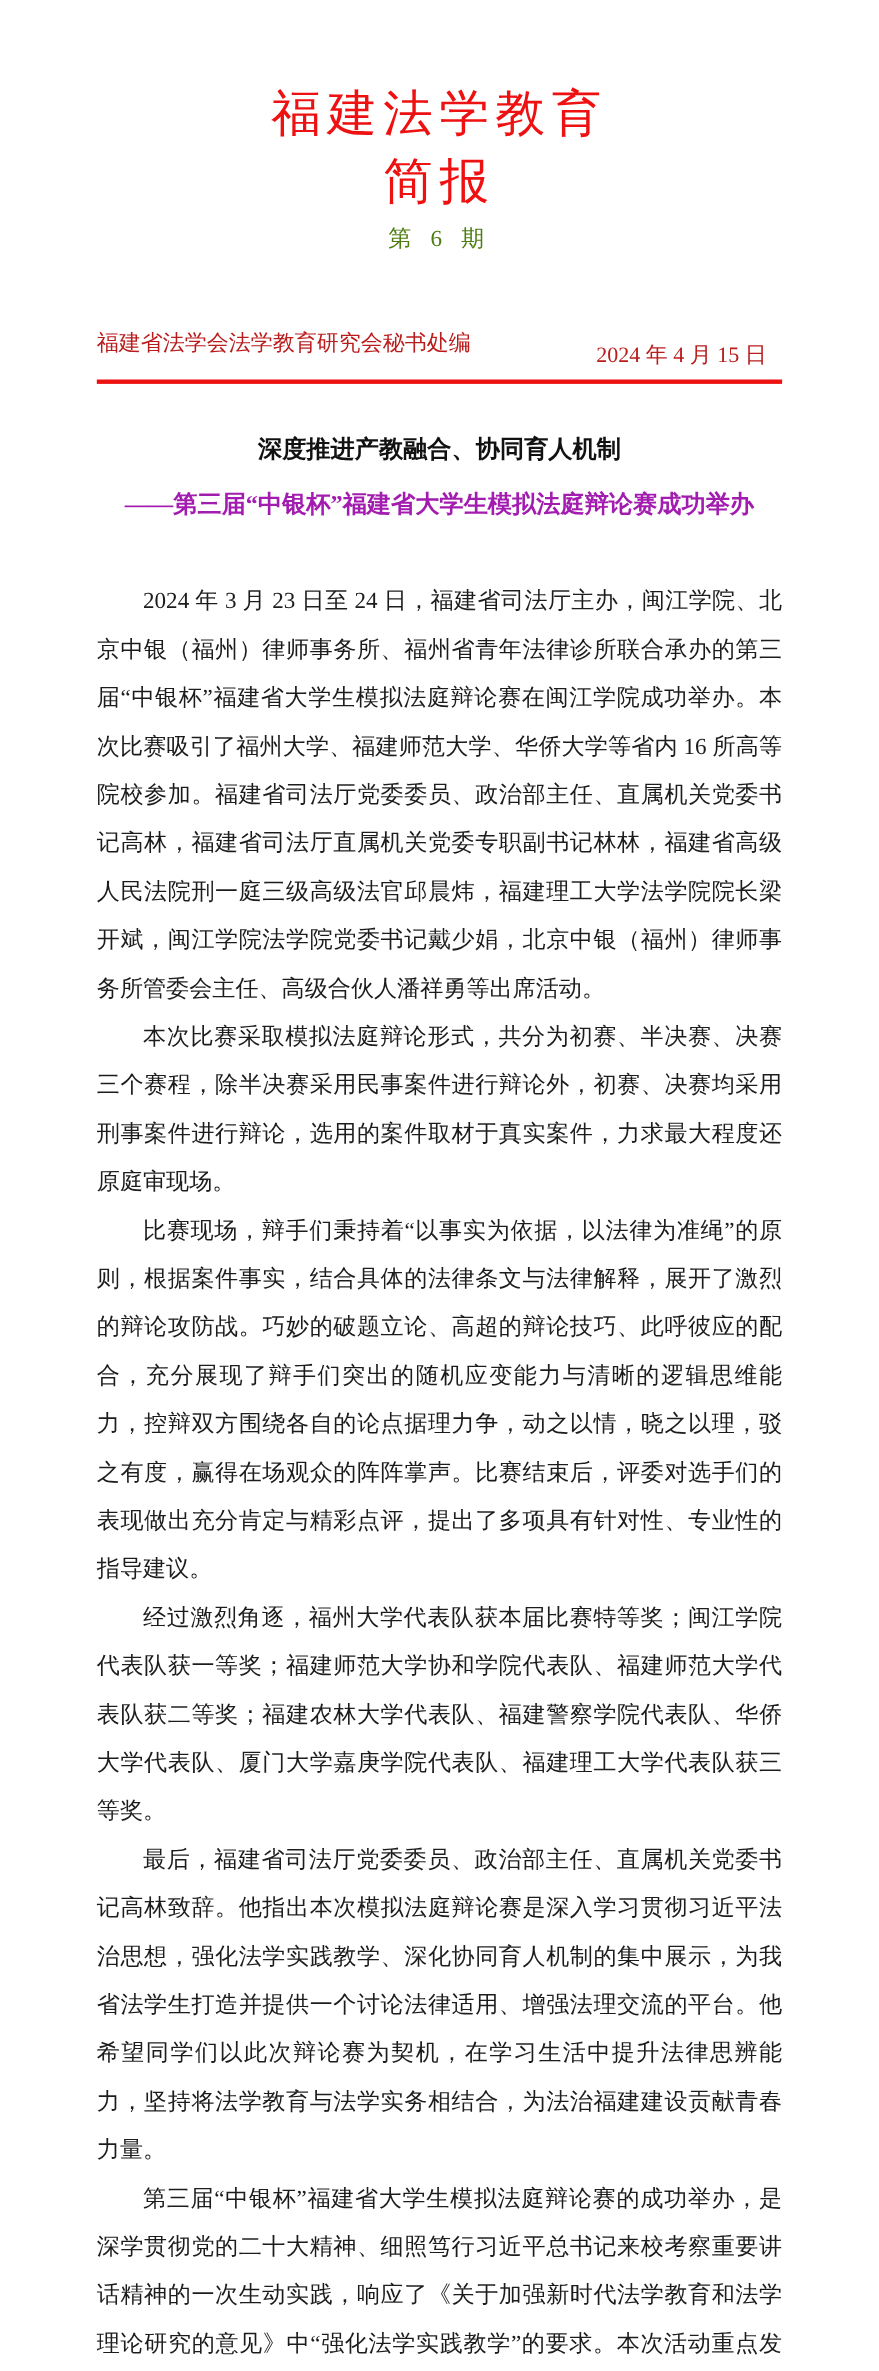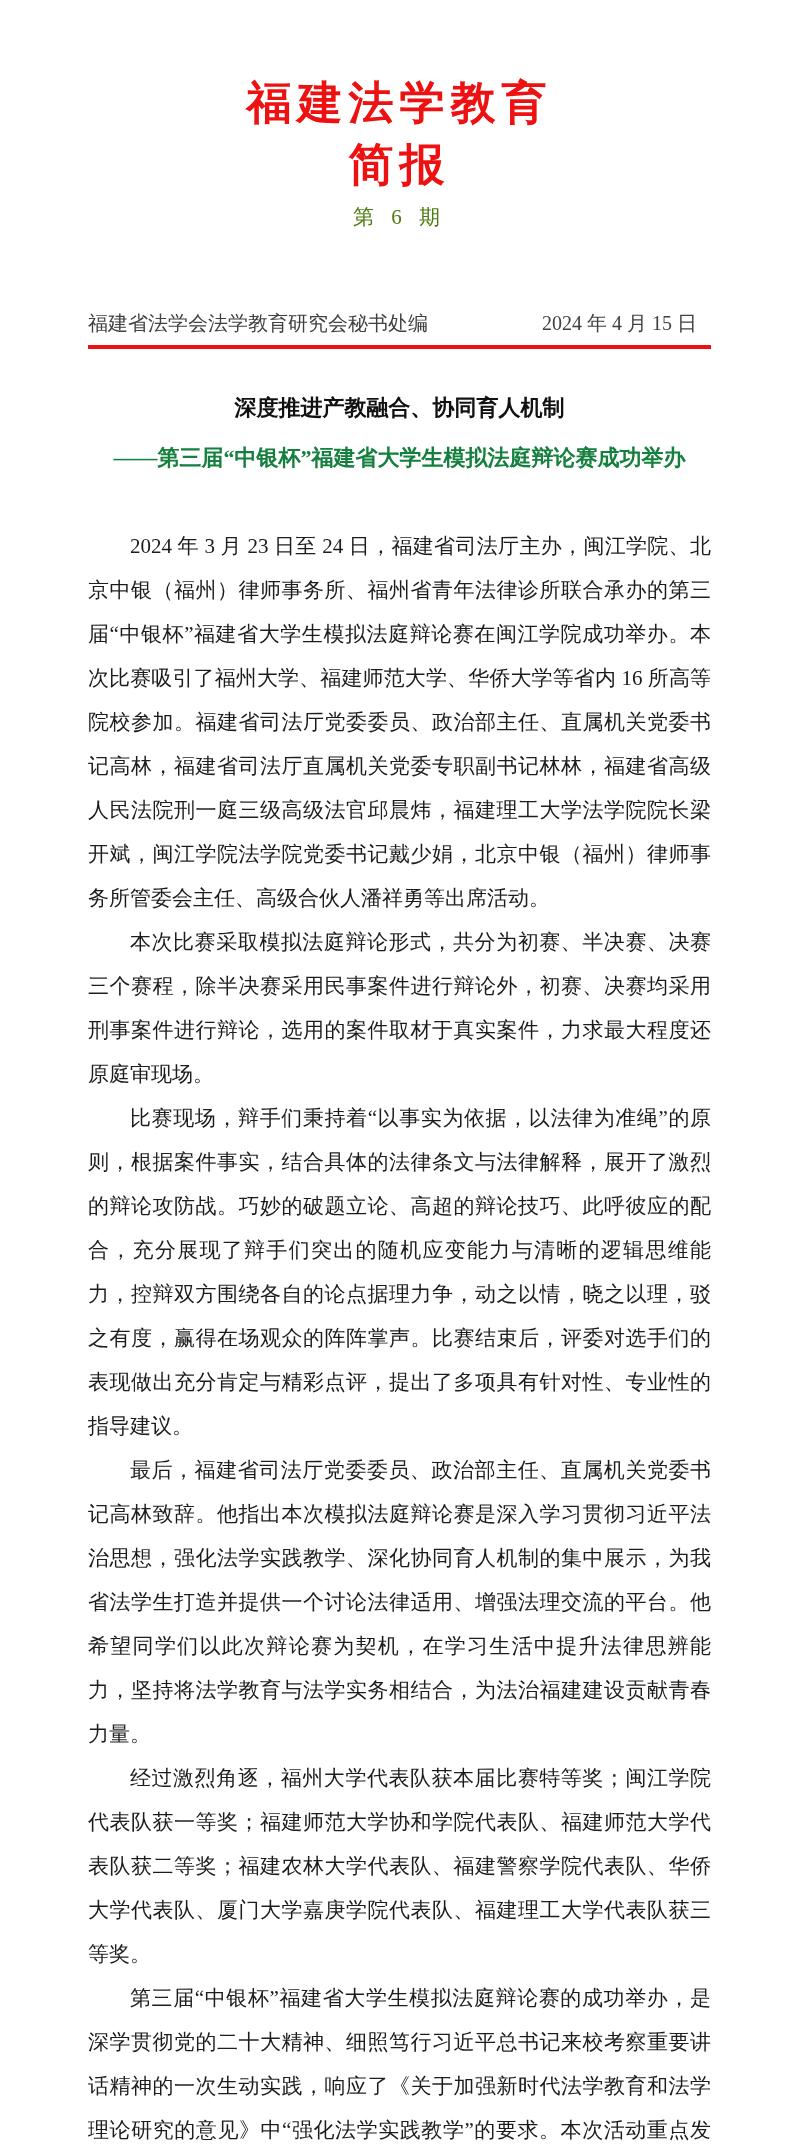--- a/index.html
+++ b/index.html
@@ -15,44 +15,44 @@
     box-sizing: border-box;
     width: 799px;
     height: 2155px;
     padding: 72px 88px 0 88px;
   }
   
   .masthead {
     text-align: center;
     color: var(--accent, #ee1111);
     font-family: "Liberation Sans", "DejaVu Sans", sans-serif;
-    font-weight: bold;
+    font-weight: normal;
   }
   .masthead-line {
     font-size: 45px;
     line-height: 62px;
     letter-spacing: 6px;
   }
   .issue {
     text-align: center;
     font-size: 21px;
     line-height: 42px;
     letter-spacing: 6px;
     color: #4d7c0f;
     font-weight: normal;
   }
   
   .editor-row {
     display: flex;
     justify-content: space-between;
-    align-items: flex-end;
+    align-items: center;
     margin-top: 48px;
     font-size: 20px;
     line-height: 30px;
-    color: #404040;
+    color: #b91c1c;
   }
   .editor-row .date { padding-right: 14px; margin-top: 22px; }
   .red-rule {
     margin-top: 7px;
     height: 4px;
     background: var(--accent, #ee1111);
     border: none;
   }
   
   .article-title {
@@ -62,21 +62,21 @@
     line-height: 32px;
     font-weight: bold;
     color: #111111;
   }
   .article-subtitle {
     margin-top: 18px;
     text-align: center;
     font-size: 22px;
     line-height: 32px;
     font-weight: bold;
-    color: #15803d;
+    color: #a21caf;
   }
   
   .article-body { margin-top: 50px; }
   .article-body p {
     margin: 0;
     font-size: 21px;
     line-height: 44px;
     text-align: justify;
     text-indent: 2em;
     color: #1c1c1c;
@@ -102,18 +102,18 @@
 
   <div class="red-rule"></div>
 
   <h2 class="article-title">深度推进产教融合、协同育人机制</h2>
   <h3 class="article-subtitle">——第三届“中银杯”福建省大学生模拟法庭辩论赛成功举办</h3>
 
   <section class="article-body">
     <p>2024 年 3 月 23 日至 24 日，福建省司法厅主办，闽江学院、北京中银（福州）律师事务所、福州省青年法律诊所联合承办的第三届“中银杯”福建省大学生模拟法庭辩论赛在闽江学院成功举办。本次比赛吸引了福州大学、福建师范大学、华侨大学等省内 16 所高等院校参加。福建省司法厅党委委员、政治部主任、直属机关党委书记高林，福建省司法厅直属机关党委专职副书记林林，福建省高级人民法院刑一庭三级高级法官邱晨炜，福建理工大学法学院院长梁开斌，闽江学院法学院党委书记戴少娟，北京中银（福州）律师事务所管委会主任、高级合伙人潘祥勇等出席活动。</p>
     <p>本次比赛采取模拟法庭辩论形式，共分为初赛、半决赛、决赛三个赛程，除半决赛采用民事案件进行辩论外，初赛、决赛均采用刑事案件进行辩论，选用的案件取材于真实案件，力求最大程度还原庭审现场。</p>
     <p>比赛现场，辩手们秉持着“以事实为依据，以法律为准绳”的原则，根据案件事实，结合具体的法律条文与法律解释，展开了激烈的辩论攻防战。巧妙的破题立论、高超的辩论技巧、此呼彼应的配合，充分展现了辩手们突出的随机应变能力与清晰的逻辑思维能力，控辩双方围绕各自的论点据理力争，动之以情，晓之以理，驳之有度，赢得在场观众的阵阵掌声。比赛结束后，评委对选手们的表现做出充分肯定与精彩点评，提出了多项具有针对性、专业性的指导建议。</p>
+    <p>经过激烈角逐，福州大学代表队获本届比赛特等奖；闽江学院代表队获一等奖；福建师范大学协和学院代表队、福建师范大学代表队获二等奖；福建农林大学代表队、福建警察学院代表队、华侨大学代表队、厦门大学嘉庚学院代表队、福建理工大学代表队获三等奖。</p>
     <p>最后，福建省司法厅党委委员、政治部主任、直属机关党委书记高林致辞。他指出本次模拟法庭辩论赛是深入学习贯彻习近平法治思想，强化法学实践教学、深化协同育人机制的集中展示，为我省法学生打造并提供一个讨论法律适用、增强法理交流的平台。他希望同学们以此次辩论赛为契机，在学习生活中提升法律思辨能力，坚持将法学教育与法学实务相结合，为法治福建建设贡献青春力量。</p>
-    <p>经过激烈角逐，福州大学代表队获本届比赛特等奖；闽江学院代表队获一等奖；福建师范大学协和学院代表队、福建师范大学代表队获二等奖；福建农林大学代表队、福建警察学院代表队、华侨大学代表队、厦门大学嘉庚学院代表队、福建理工大学代表队获三等奖。</p>
     <p>第三届“中银杯”福建省大学生模拟法庭辩论赛的成功举办，是深学贯彻党的二十大精神、细照笃行习近平总书记来校考察重要讲话精神的一次生动实践，响应了《关于加强新时代法学教育和法学理论研究的意见》中“强化法学实践教学”的要求。本次活动重点发挥公检法司与律所等资源优势，凝聚法治教育合力，积极推动法学教育与法治实践衔接沟通，进一步实现以赛促教、以赛促学、以赛会友的良好效果，为培养德法兼修、明法笃行的高素质法治人才提供广阔的舞台，助力法学学子为法治中国建设不断奋斗。</p>
   </section>
 
 </div>
 
 </body></html>

